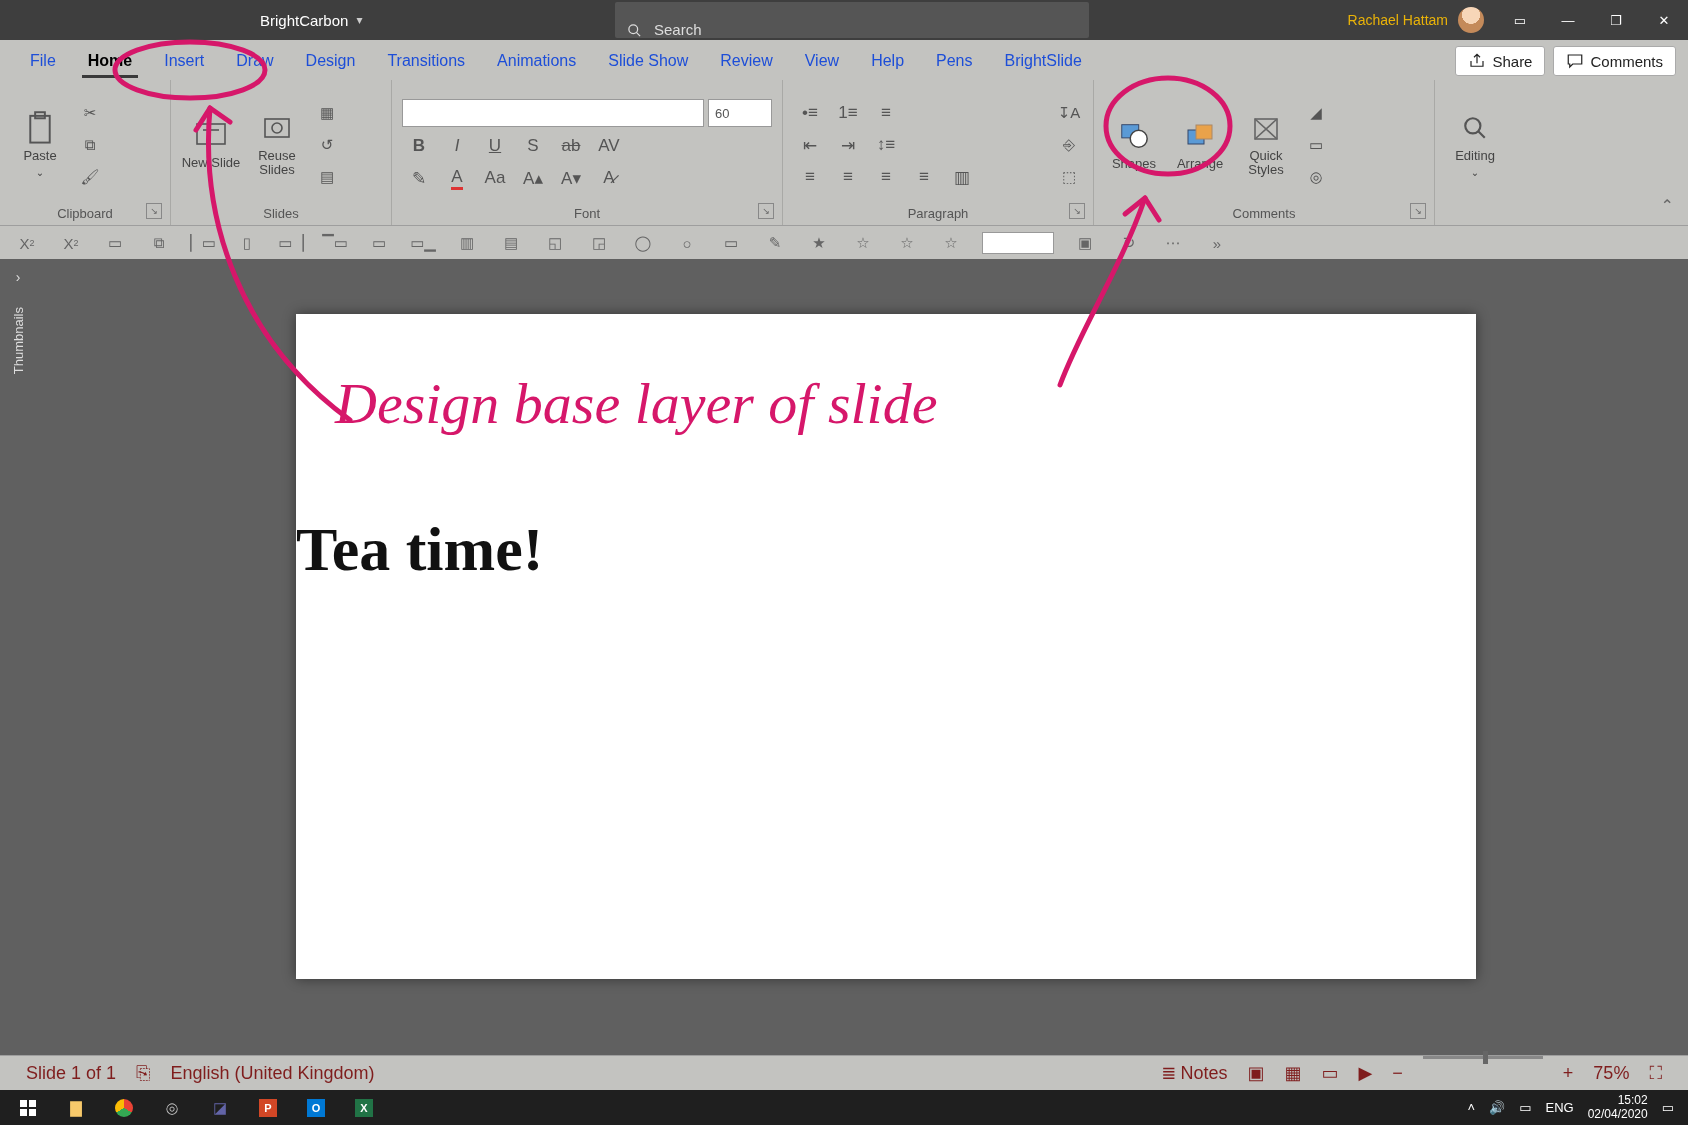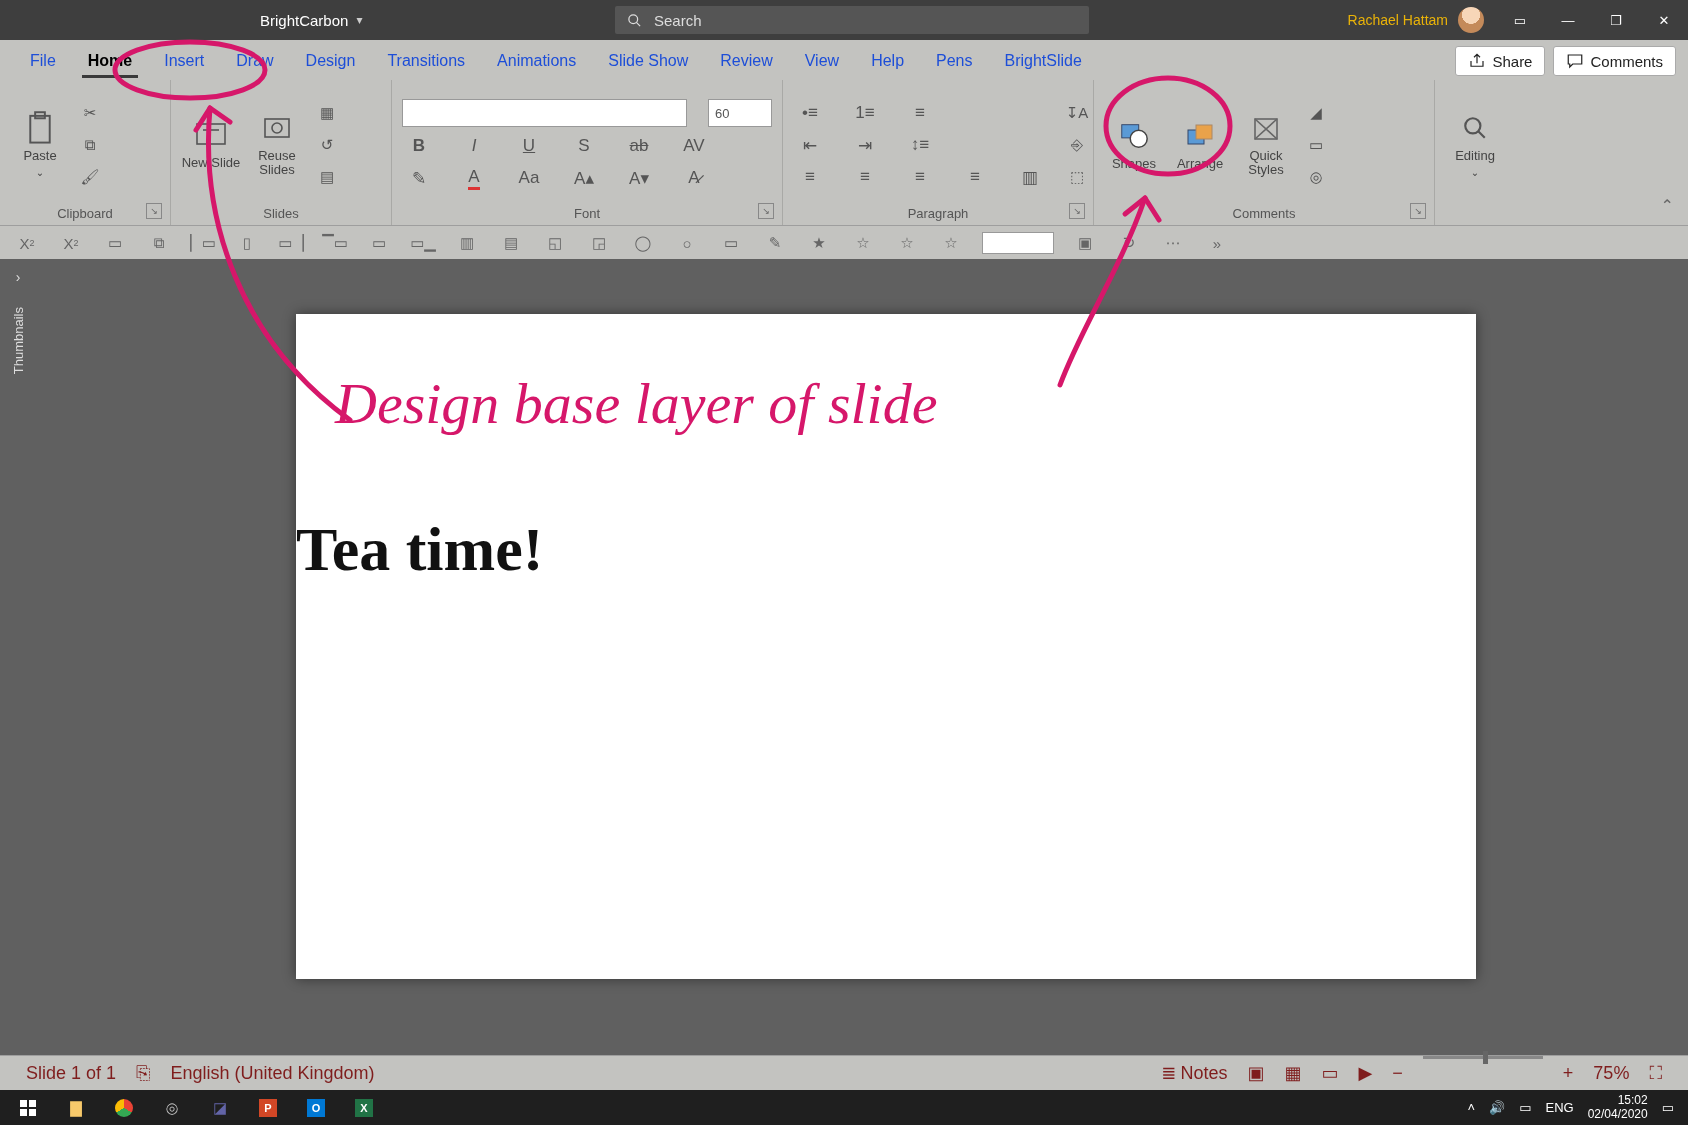--- a/index.html
+++ b/index.html
@@ -1,19 +1,19 @@
 <!DOCTYPE html>
 <html><head>
 <meta charset="utf-8">
 <style>
 html,body{margin:0;padding:0;width:1688px;height:1125px;font-family:"Segoe UI",Arial,sans-serif;font-size:15px;color:#222;overflow:hidden;background:#606060}
 .titlebar{height:40px;background:#3e3e3e;color:#fff;display:flex;align-items:center;position:relative}
 .titlebar .doc-title{position:absolute;left:260px;display:flex;align-items:center;gap:8px;font-size:15px;color:#fff}
 .titlebar .caret{font-size:12px;color:#ccc}
-.titlebar .search{position:absolute;left:615px;width:450px;height:28px;background:#555;border-radius:2px;display:flex;align-items:center;padding:0 12px;color:#ddd;gap:12px}
+.titlebar .search{position:absolute;left:615px;width:450px;height:36px;background:#555;border-radius:2px;display:flex;align-items:flex-end;padding:0 12px;color:#ddd;gap:12px}
 .titlebar .search svg{width:15px;height:15px;fill:none;stroke:#ddd;stroke-width:2}
 .titlebar .right{position:absolute;right:0;display:flex;align-items:center;height:100%}
 .titlebar .user{display:flex;align-items:center;gap:10px;color:#eab308;font-size:14px;padding:0 12px}
 .titlebar .avatar{width:26px;height:26px;border-radius:50%;background:radial-gradient(circle at 50% 30%,#f7d6b8 40%,#c48a5a 41%)}
 .titlebar .winbtn{width:48px;height:40px;display:flex;align-items:center;justify-content:center;color:#fff;font-size:13px}
 .tabstrip{height:40px;background:#c3c3c0;display:flex;align-items:flex-end;padding:0 14px;position:relative}
 .tabstrip .tab{padding:10px 16px;font-size:16px;color:#1d4ed8;cursor:pointer}
 .tabstrip .tab.active{color:#000;font-weight:600;position:relative}
 .tabstrip .tab.active::after{content:"";position:absolute;left:10px;right:10px;bottom:2px;height:3px;background:#3a3a3a}
 .tabstrip .rightbtns{position:absolute;right:12px;top:6px;display:flex;gap:8px}
@@ -21,21 +21,21 @@
 .ribbon{height:145px;background:#c3c3c0;display:flex;border-bottom:1px solid #9e9e9e;position:relative}
 .ribbon .group{display:flex;flex-direction:column;justify-content:space-between;border-right:1px solid #a9a9a6;padding:6px 10px 4px}
 .ribbon .group .body{flex:1;display:flex;align-items:center;gap:6px}
 .ribbon .group .label{text-align:center;font-size:13px;color:#555;padding-top:2px;position:relative}
 .ribbon .group .launcher{position:absolute;right:-2px;bottom:2px;width:14px;height:14px;border:1px solid #888;font-size:9px;display:flex;align-items:center;justify-content:center;color:#666}
 .bigbtn{display:flex;flex-direction:column;align-items:center;justify-content:center;width:60px;height:95px;font-size:13px;color:#444;gap:4px}
 .bigbtn .ico{width:32px;height:32px;display:flex;align-items:center;justify-content:center}
 .smallrow{display:flex;flex-direction:column;gap:6px}
 .smallbtn{width:28px;height:26px;display:flex;align-items:center;justify-content:center;color:#555;font-size:15px}
 .fontbox{display:flex;flex-direction:column;gap:6px}
-.fontbox .row{display:flex;gap:21px;align-items:flex-end}
+.fontbox .row{display:flex;gap:4px;align-items:flex-end}
 .combo{height:26px;background:#fff;border:1px solid #999;display:flex;align-items:center;padding:0 6px;font-size:13px;color:#555}
 .ribbtn{width:34px;height:26px;display:flex;align-items:center;justify-content:center;color:#555;font-size:17px}
 .ribbon .collapse{position:absolute;right:14px;bottom:10px;font-size:16px;color:#666}
 .qat{height:34px;background:#c3c3c0;border-bottom:1px solid #9e9e9e;display:flex;align-items:center;padding:0 14px;gap:18px}
 .qat .qbtn{width:26px;height:22px;display:flex;align-items:center;justify-content:center;color:#666}
 .workspace{position:absolute;left:0;right:0;top:259px;bottom:70px;background:#606060;display:flex}
 .thumbrail{width:36px;background:#606060;display:flex;flex-direction:column;align-items:center;padding-top:10px;color:#ddd}
 .thumbrail .expand{font-size:14px;color:#ddd;margin-bottom:10px}
 .thumbrail .vlabel{writing-mode:vertical-rl;transform:rotate(180deg);font-size:13px;color:#ddd;margin-top:12px}
 .canvaswrap{flex:1;position:relative}

